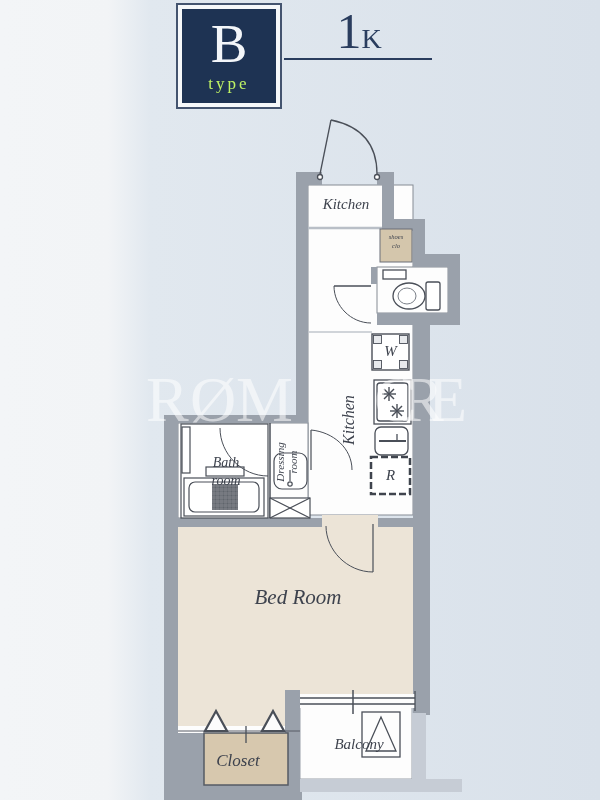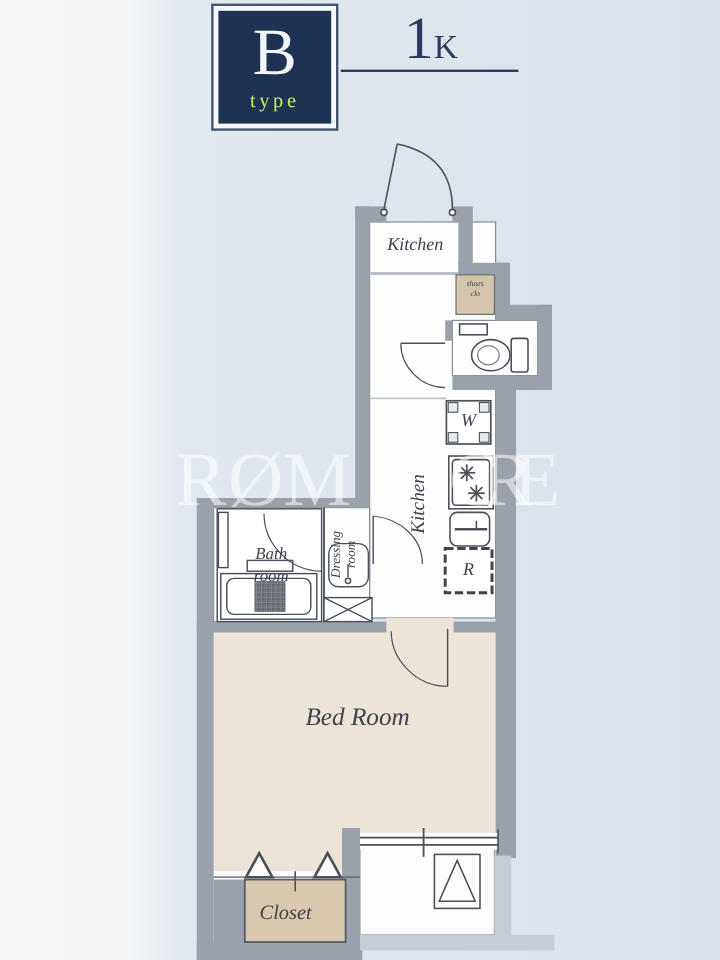--- a/index.html
+++ b/index.html
@@ -213,20 +213,21 @@
     <span class="ln">room</span>
   </div>
   <div id="lbl-dressing" class="abs lbl rot">
     <span class="ln">Dressing</span>
     <span class="ln">room</span>
   </div>
   <div id="lbl-bedroom" class="abs lbl">
     <span class="ln">Bed Room</span>
   </div>
   <div id="lbl-closet" class="abs lbl">Closet</div>
+  <div id="lbl-balcony" class="abs lbl">Balcony</div>
 
   <div>
     <span class="abs wm" style="left:146px">R</span>
     <span class="abs wm" style="left:190px">Ø</span>
     <span class="abs wm" style="left:236px">M</span>
     <span class="abs wm" style="left:374px">C</span>
     <span class="abs wm" style="left:401px">R</span>
     <span class="abs wm" style="left:428px">E</span>
   </div>
 

